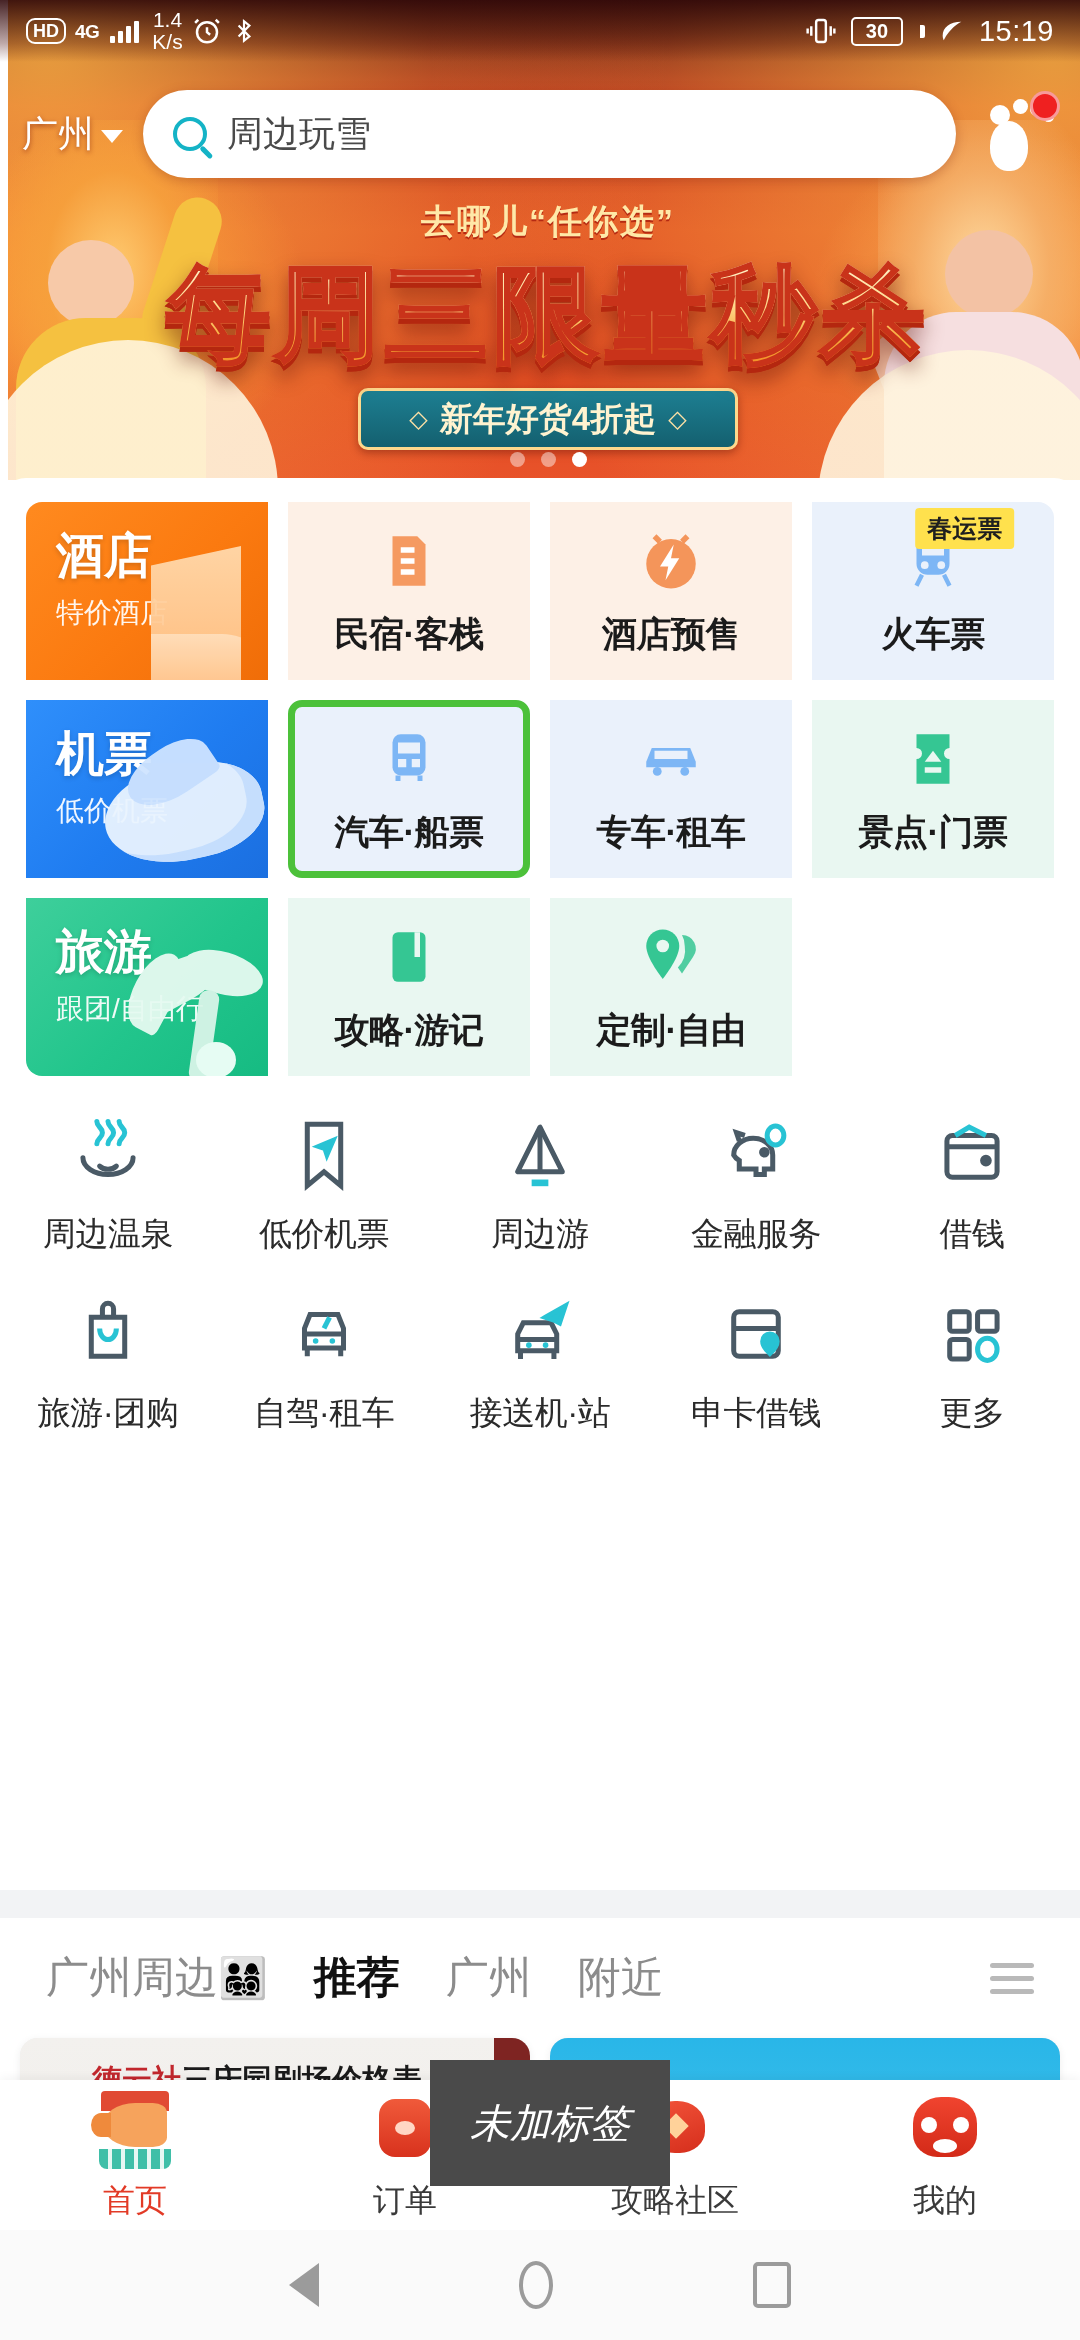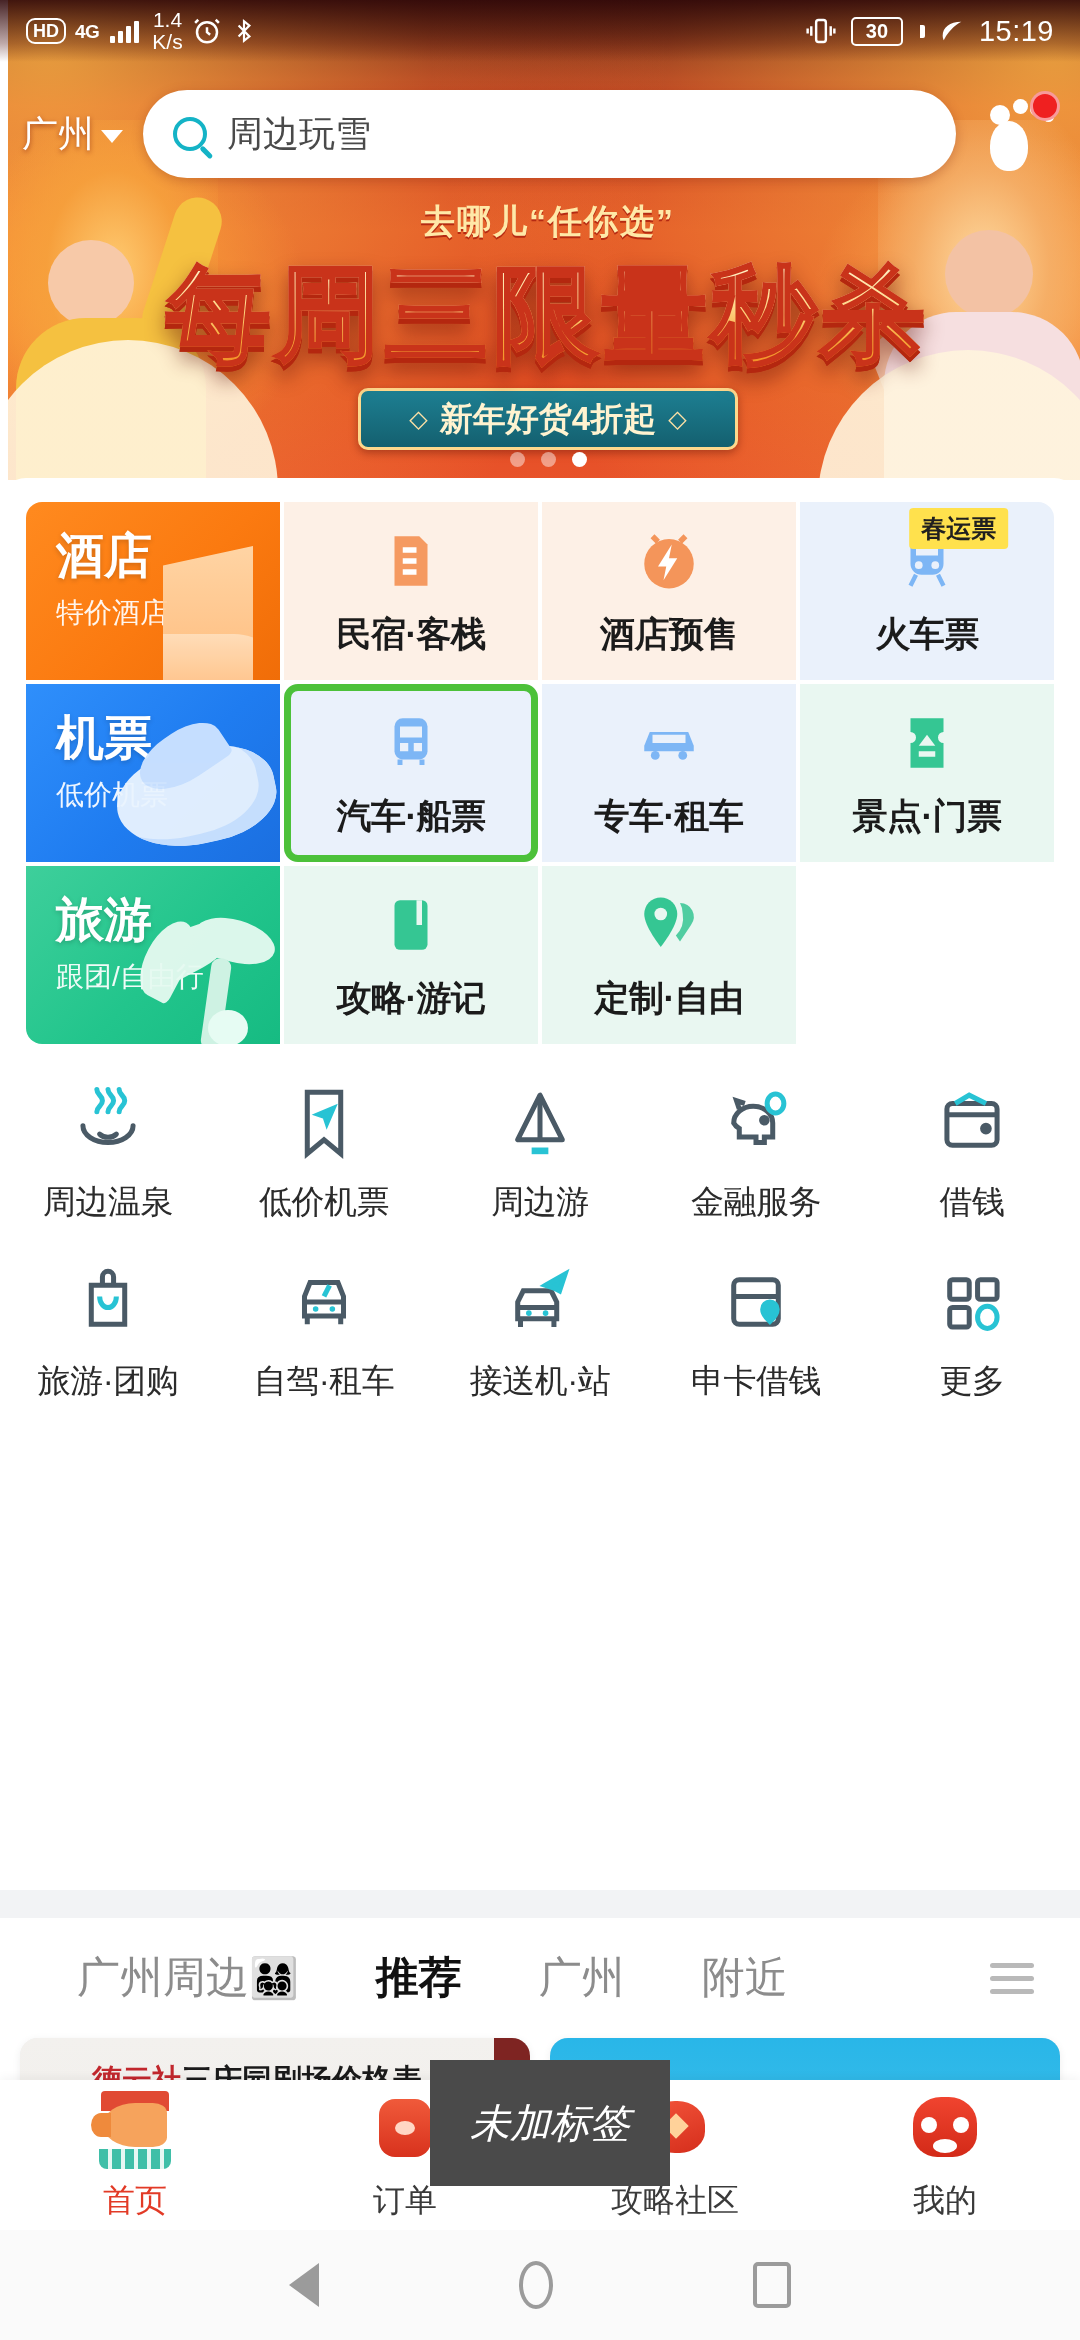--- a/index.html
+++ b/index.html
@@ -107,21 +107,21 @@
   .dots { position:absolute; left:0; top:452px; width:1080px; display:flex; justify-content:center; gap:16px; z-index:12; }
   .dots i { width:15px; height:15px; border-radius:50%; background:rgba(255,255,255,.45); display:block; }
   .dots i.on { background:#fff; }
 
   
   .sheet { position:absolute; left:0; top:478px; width:1080px; height:1602px;
     background:#fff; border-radius:26px 26px 0 0; z-index:14; overflow:hidden; }
 
   
   .grid { margin:24px 26px 0; display:grid; grid-template-columns:1fr 1fr 1fr 1fr;
-    grid-template-rows:178px 178px 178px; gap:4px; border-radius:16px; overflow:hidden; }
+    grid-template-rows:178px 178px 178px; gap:20px; border-radius:16px; overflow:hidden; }
   .gbig { position:relative; padding:30px 0 0 30px; color:#fff; overflow:hidden; }
   .gbig .t1 { font-size:48px; font-weight:bold; line-height:1; text-shadow:0 2px 5px rgba(0,0,0,.18); }
   .gbig .t2 { margin-top:14px; font-size:28px; color:rgba(255,255,255,.93); }
   .gbig.hotel  { background:linear-gradient(135deg,#ff8a1f 0%,#fb7a10 55%,#f06d08 100%); }
   .gbig.flight { background:linear-gradient(135deg,#2f8ffb 0%,#1f7cf0 55%,#1b6fe0 100%); }
   .gbig.tour   { background:linear-gradient(135deg,#3ecf9b 0%,#22c58c 55%,#16bb82 100%); }
   .gart { position:absolute; right:-6px; bottom:-6px; opacity:.95; }
   .bld { width:150px; height:140px;
     background: linear-gradient(180deg,#ffd9ad 0%,#ffc184 100%);
     clip-path: polygon(18% 14%,78% 0%,78% 100%,18% 100%); }
@@ -156,21 +156,21 @@
   .qitem { display:flex; flex-direction:column; align-items:center; gap:18px; }
   .qic { width:78px; height:78px; position:relative; }
   .qlb { font-size:33px; color:#2b2b2b; letter-spacing:-.5px; }
 
   
   .gapbar { position:absolute; left:0; top:1412px; width:1080px; height:28px; background:#f2f3f5; }
 
   
   .tabs { position:absolute; left:0; top:1440px; width:1080px; height:120px;
     background:#fff; display:flex; align-items:center; padding-left:46px; overflow:hidden; }
-  .tab { font-size:43px; color:#8c8c8c; margin-right:46px; white-space:nowrap; position:relative;margin-left:31px; }
+  .tab { font-size:43px; color:#8c8c8c; margin-right:46px; white-space:nowrap; position:relative; }
   .tab.act { color:#111; font-weight:bold; }
   .tab.act .hlbar { position:absolute; left:-6px; right:-6px; bottom:4px; height:20px;
     background:#5ee6f5; border-radius:10px; z-index:-1; }
   .emoji { font-size:40px; }
   .tabfade { position:absolute; right:0; top:0; width:150px; height:120px;
     background:linear-gradient(90deg, rgba(255,255,255,0) 0%, #fff 42%); display:flex;
     align-items:center; justify-content:flex-end; padding-right:46px; }
   .burger i { display:block; width:44px; height:5px; background:#b9b9b9; border-radius:3px; margin:8px 0; }
 
   

